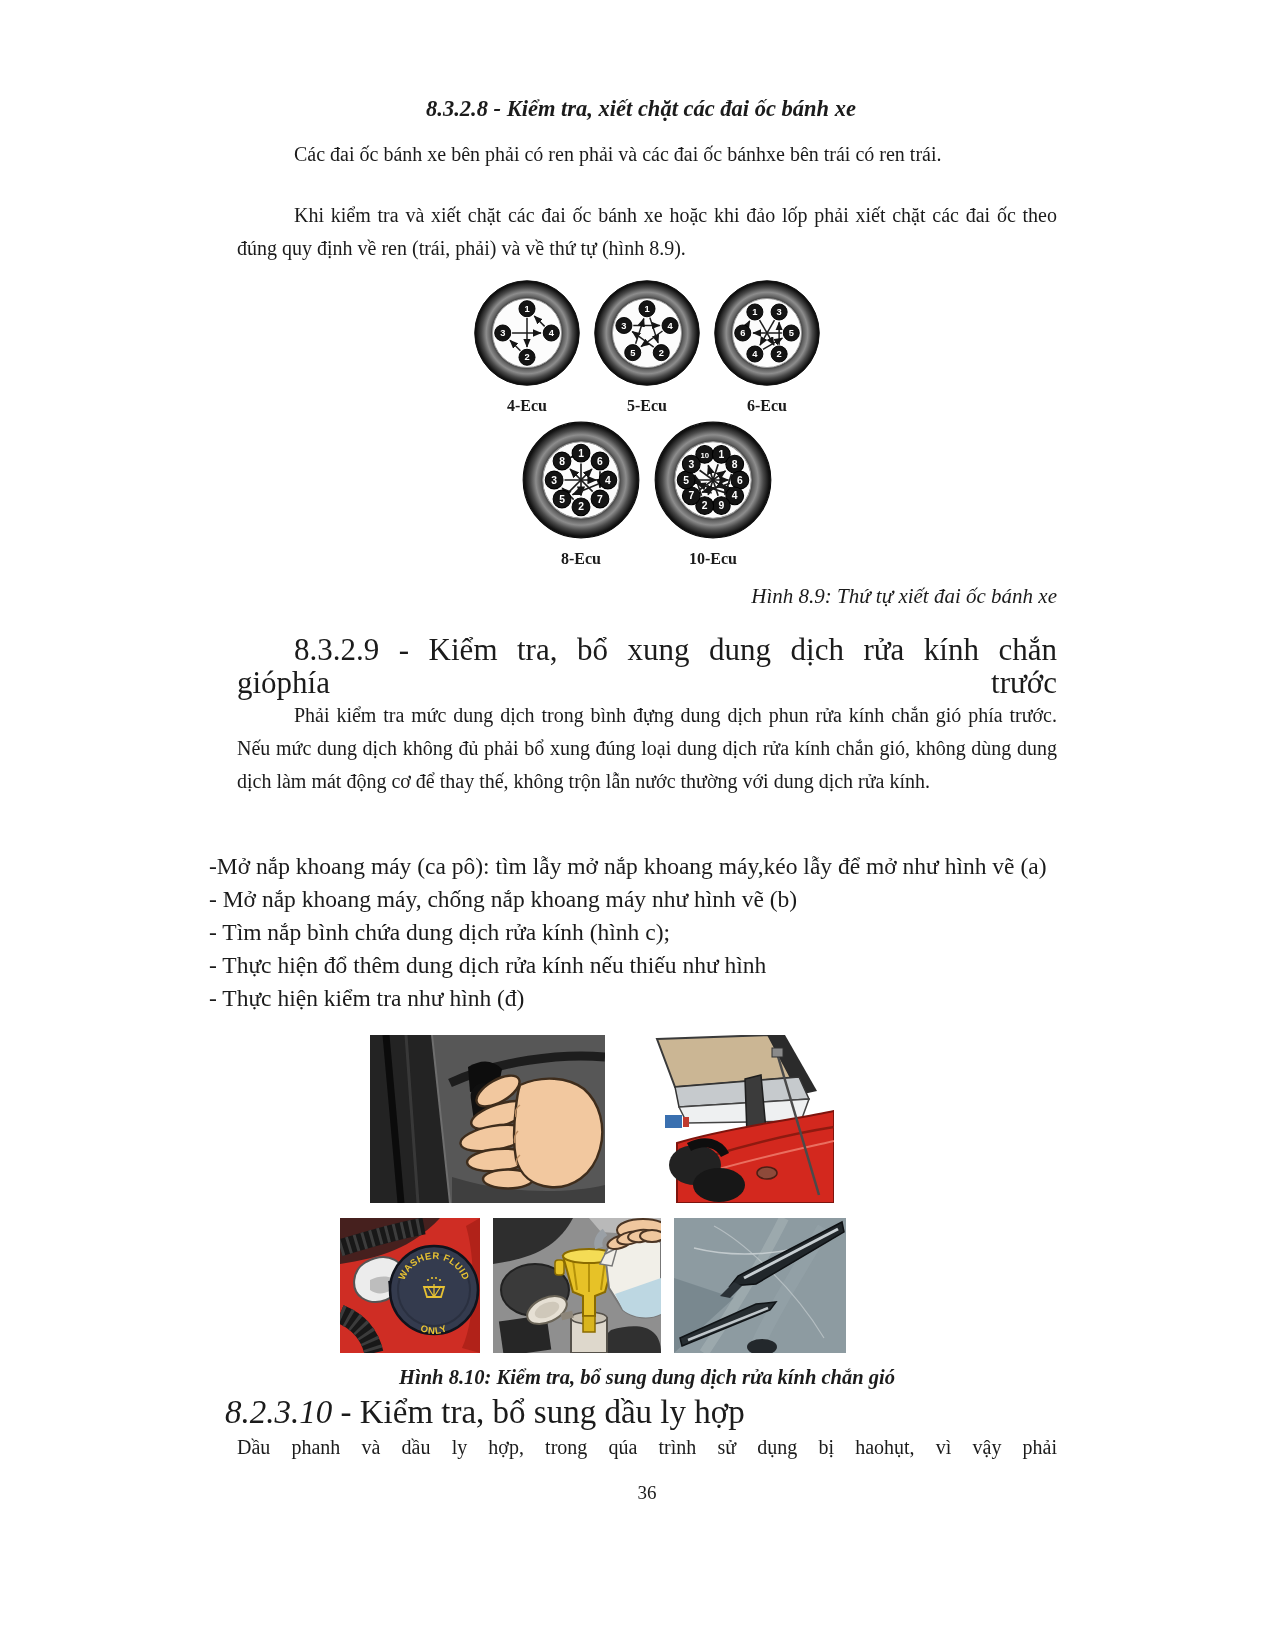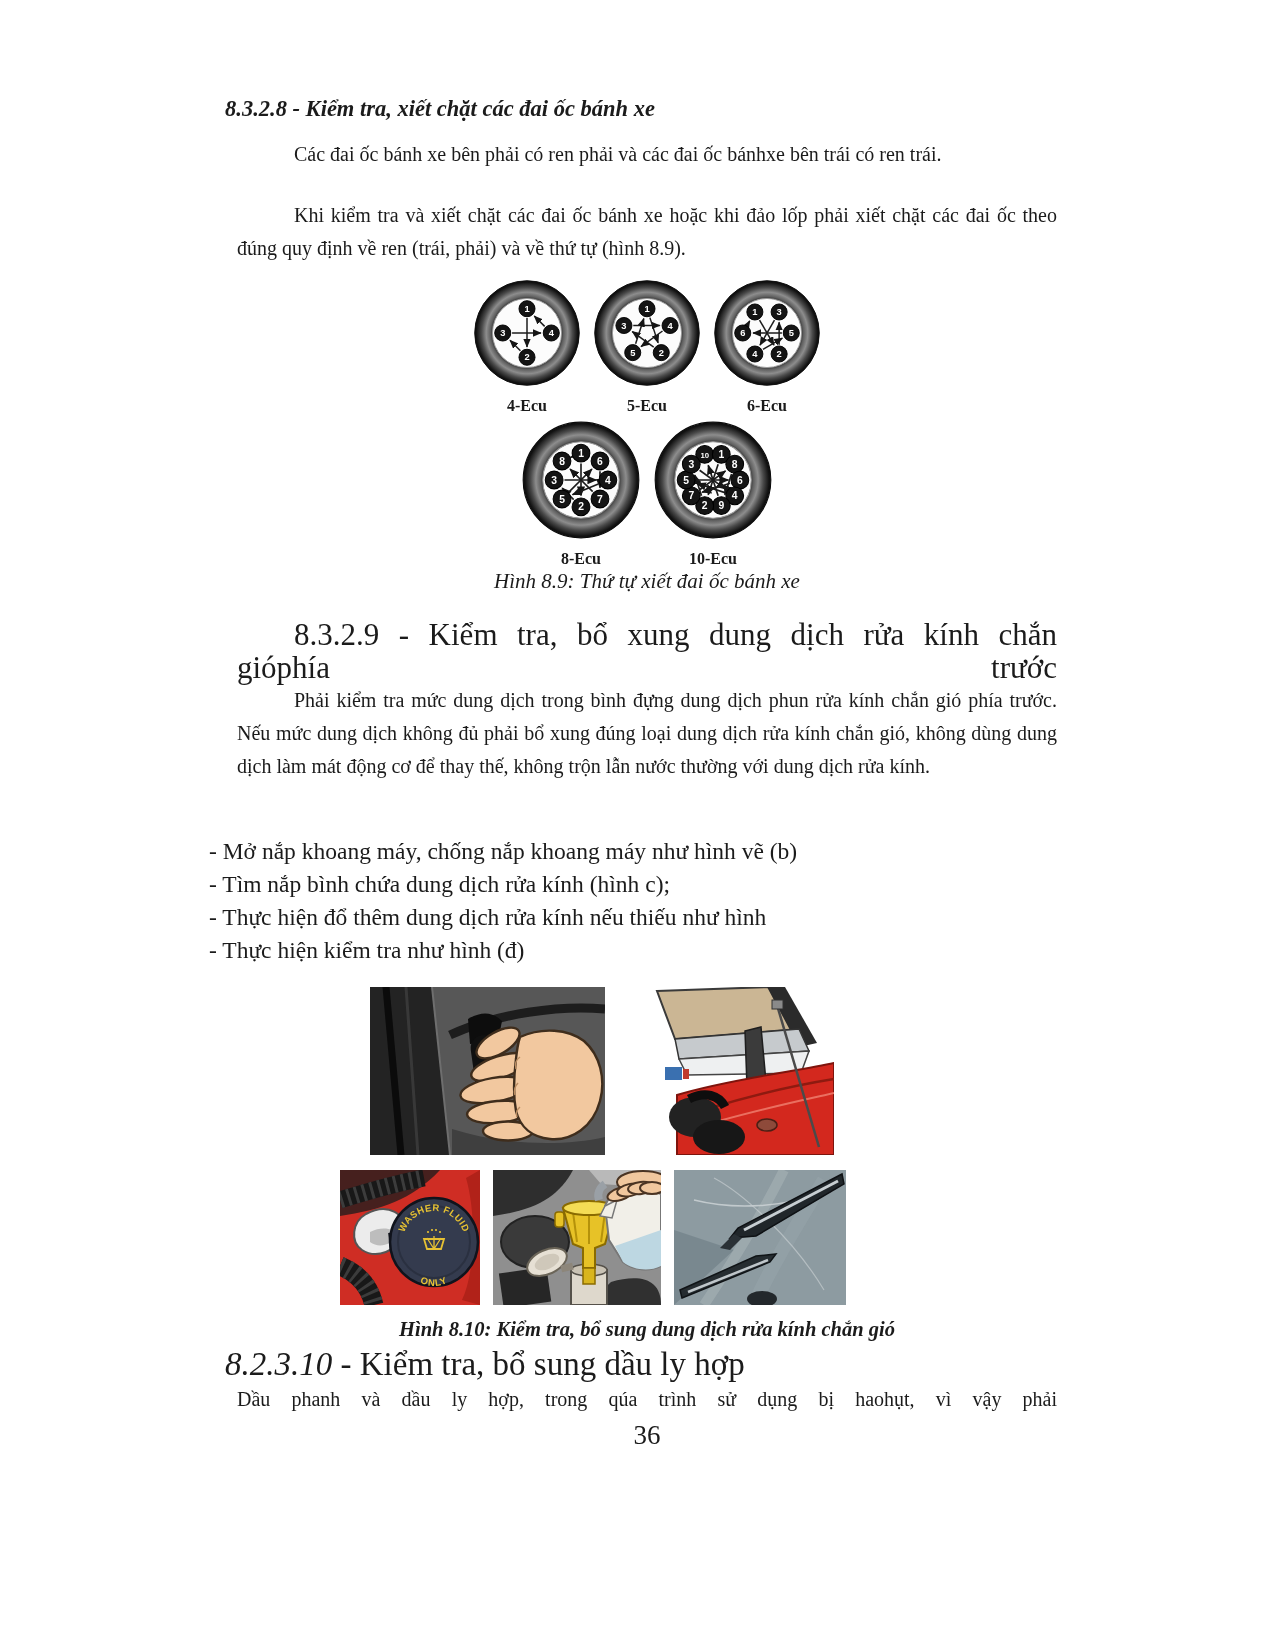--- a/index.html
+++ b/index.html
@@ -1,47 +1,47 @@
 <!DOCTYPE html>
 <html><head>
 <meta charset="utf-8">
 <style>
   html,body{margin:0;padding:0;}
   body{
     width:1275px;height:1650px;overflow:hidden;background:#ffffff;
     font-family:"Liberation Serif",serif;color:#1b1b1b;
   }
   .content{padding:96px 218px 0 237px;}
-  .h838{font-size:22.5px;font-weight:bold;font-style:italic;margin:0 0 16px -12px;}
+  .h838{font-size:22.5px;font-weight:bold;font-style:italic;margin:0 0 16px -12px;text-align:center;}
   p.body-text{font-size:20px;line-height:33px;text-align:justify;text-indent:57px;margin:0;}
   p.mt{margin-top:28px;}
   
   .fig89{margin-top:12px;}
   .wheels-row{display:flex;justify-content:center;align-items:flex-start;gap:8px;}
   .wheels-row2{margin-top:2px;}
   .wheel{display:flex;flex-direction:column;align-items:center;}
   .wheel-label{font-weight:bold;font-size:16px;line-height:20px;margin-top:7px;}
-  .fig-caption{font-style:italic;font-size:21px;text-align:center;margin-top:0;}
+  .fig-caption{font-style:italic;font-size:21px;text-align:right;margin-top:15px;}
   
   .h839{font-size:31px;line-height:33px;margin:24px 0 0 0;text-indent:57px;
         text-align:justify;text-align-last:justify;word-spacing:3px;}
   .p839{margin-top:16px;}
   .steps-block{margin-left:-28px;margin-top:52px;}
   .steps-title{font-size:23.5px;line-height:33px;text-indent:20px;}
   .step{font-size:23.5px;line-height:33px;text-align:justify;}
   .step.first{margin-top:10px;}
   
   .imgrow1{display:flex;gap:44px;margin:20px 0 0 133px;}
   .imgrow2{display:flex;gap:13px;margin:15px 0 0 103px;}
   .illus{display:block;}
   .fig810-caption{font-weight:bold;font-style:italic;font-size:20.5px;text-align:center;margin-top:13px;}
   .h8310{font-size:33px;margin:5px 0 0 -12px;}
   .h8310 .num{font-style:italic;}
   .p-final{font-size:23.5px;margin-top:22px;text-align:justify;text-align-last:justify;}
-  .page-num{text-align:center;font-size:27px;margin-top:4px;}
+  .page-num{text-align:center;font-size:19px;margin-top:18px;}
 </style>
 </head>
 <body>
 
 <div class="content">
 
   <div class="h838">8.3.2.8 - Kiểm tra, xiết chặt các đai ốc bánh xe</div>
   <p class="body-text">Các đai ốc bánh xe bên phải có ren phải và các đai ốc bánhxe bên trái có ren trái.</p>
   <p class="body-text mt">Khi kiểm tra và xiết chặt các đai ốc bánh xe hoặc khi đảo lốp phải xiết chặt các đai ốc theo đúng quy định về ren (trái, phải) và về thứ tự (hình 8.9).</p>
 
@@ -249,20 +249,21 @@
           <div class="wheel-label">10-Ecu</div>
         </div>
       </div>
     <div class="fig-caption">Hình 8.9: Thứ tự xiết đai ốc bánh xe</div>
   </div>
 
   <div class="h839">8.3.2.9 - Kiểm tra, bổ xung dung dịch rửa kính chắn gióphía trước</div>
   <p class="body-text p839">Phải kiểm tra mức dung dịch trong bình đựng dung dịch phun rửa kính chắn gió phía trước. Nếu mức dung dịch không đủ phải bổ xung đúng loại dung dịch rửa kính chắn gió, không dùng dung dịch làm mát động cơ để thay thế, không trộn lẫn nước thường với dung dịch rửa kính.</p>
 
   <div class="steps-block">
+    <div class="step first">-Mở nắp khoang máy (ca pô): tìm lẫy mở nắp khoang máy,kéo lẫy để mở như hình vẽ (a)</div>
     <div class="step">- Mở nắp khoang máy, chống nắp khoang máy như hình vẽ (b)</div>
     <div class="step">- Tìm nắp bình chứa dung dịch rửa kính (hình c);</div>
     <div class="step">- Thực hiện đổ thêm dung dịch rửa kính nếu thiếu như hình</div>
     <div class="step">- Thực hiện kiểm tra như hình (đ)</div>
   </div>
 
   <div class="imgrow1">
 
     <svg class="illus" width="235" height="168" viewBox="0 0 235 168">
       <rect x="0" y="0" width="235" height="168" fill="#575757"></rect>

